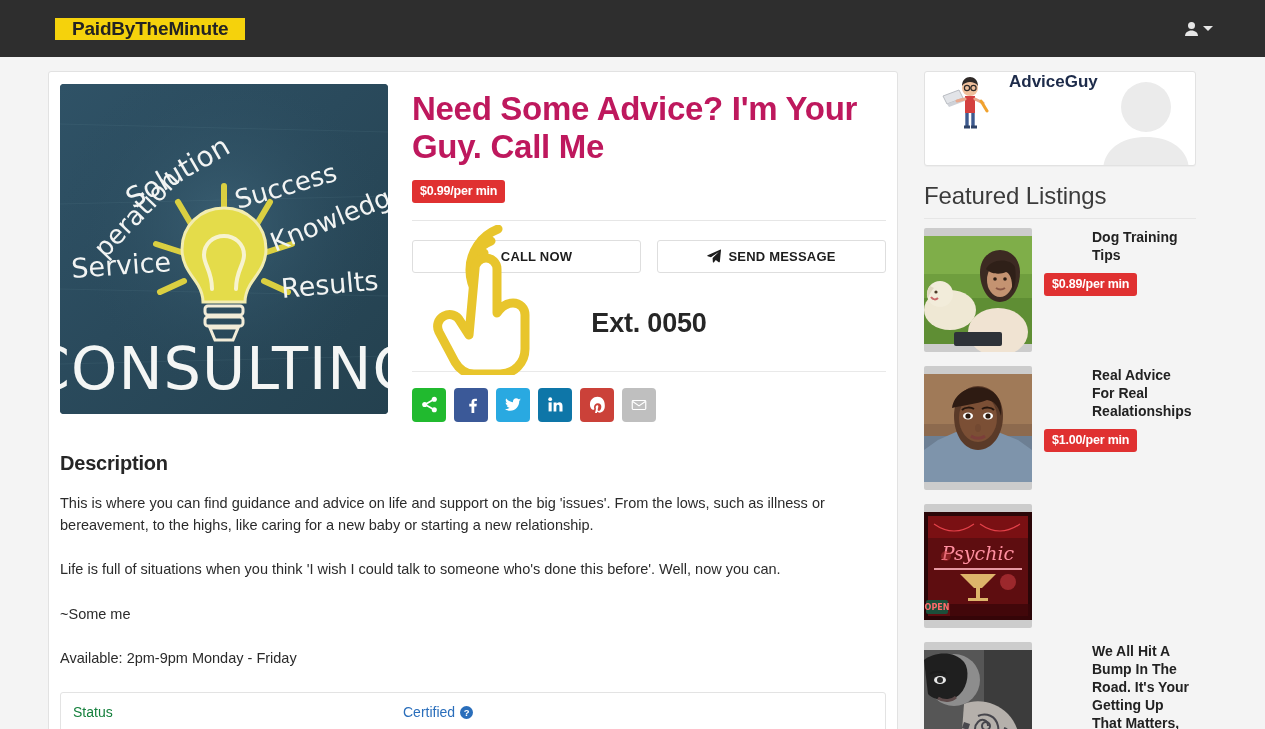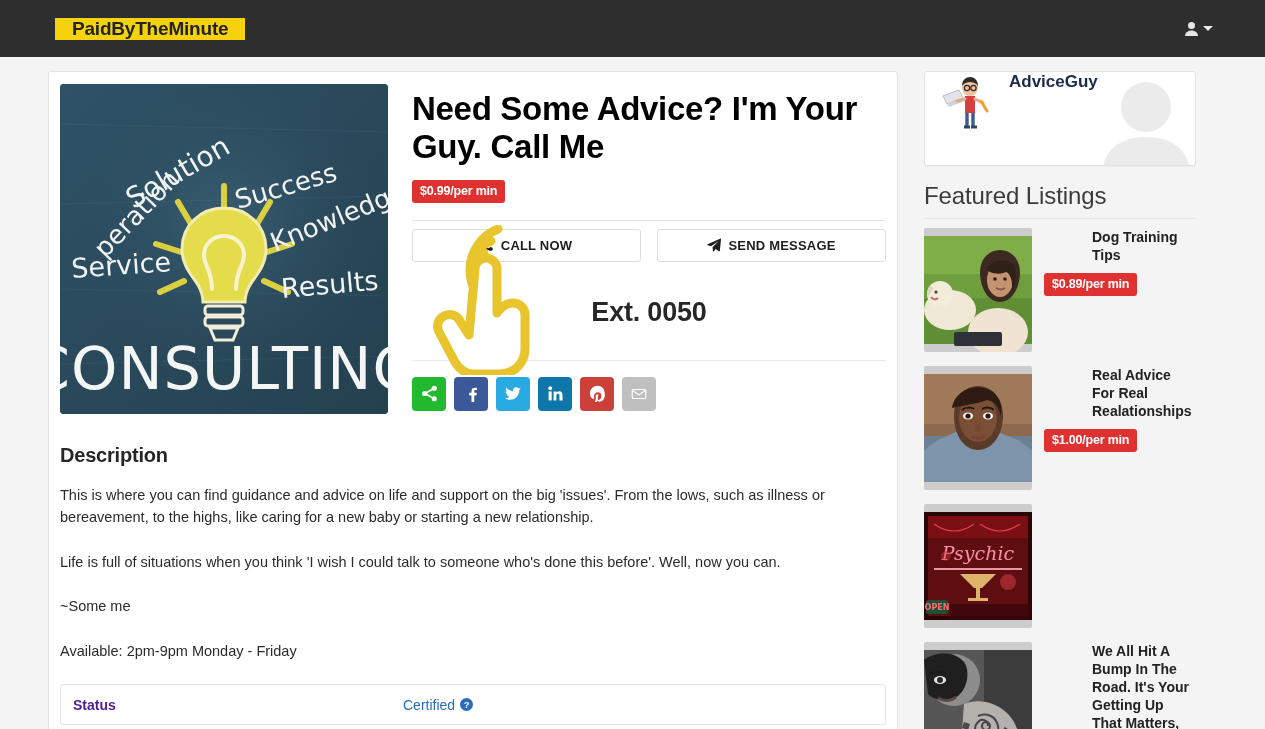--- a/index.html
+++ b/index.html
@@ -90,37 +90,37 @@
     background: #2a4a5c;
   }
   .chalk-svg { display:block; width:100%; height:100%; }
 
   
   .detail { flex: 1 1 auto; min-width: 0; padding-top: 6px; }
   .listing-title {
     font-size: 33px;
     font-weight: bold;
     line-height: 1.16;
-    color: #000000;
+    color: #be185d;
     margin: 0 0 13px 0;
     letter-spacing: -0.3px;
   }
   .price-badge {
     display: inline-block;
     background: #e03131;
     color: #fff;
     font-size: 12.5px;
     font-weight: bold;
     padding: 4px 8px 5px 8px;
     border-radius: 3px;
     letter-spacing: -0.2px;
   }
   .divider { border-top: 1px solid #e6e6e6; margin: 17px 0 0 0; }
 
-  .action-row { display: flex; gap: 16px; margin-top: 8px; }
+  .action-row { display: flex; gap: 16px; margin-top: 19px; }
   .action-btn {
     flex: 1 1 0;
     border: 1px solid #dedede;
     border-radius: 3px;
     background: #fff;
     height: 33px;
     display: flex;
     align-items: center;
     justify-content: center;
     gap: 7px;
@@ -173,21 +173,21 @@
   }
   .status-box {
     border: 1px solid #e3e3e3;
     border-radius: 3px;
     height: 41px;
     display: flex;
     align-items: center;
     padding: 0 12px;
     margin-top: 5px;
   }
-  .status-label { font-size: 14px; font-weight: bold; color: #4c1d95; width: 330px; }
+  .status-label { font-size: 14px; font-weight: normal; color: #15803d; width: 330px; }
   .status-value { font-size: 14px; color: #2a6ebb; display: flex; align-items: center; gap: 5px; cursor: pointer; }
   .help-dot {
     width: 13px; height: 13px; border-radius: 50%;
     background: #2a6ebb; color: #fff;
     font-size: 9.5px; font-weight: bold;
     display: flex; align-items: center; justify-content: center;
     line-height: 1;
   }
 
   

